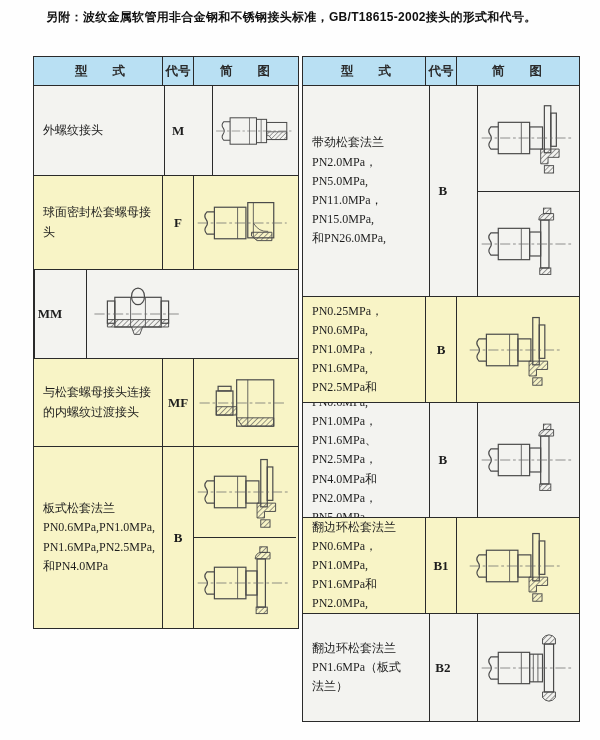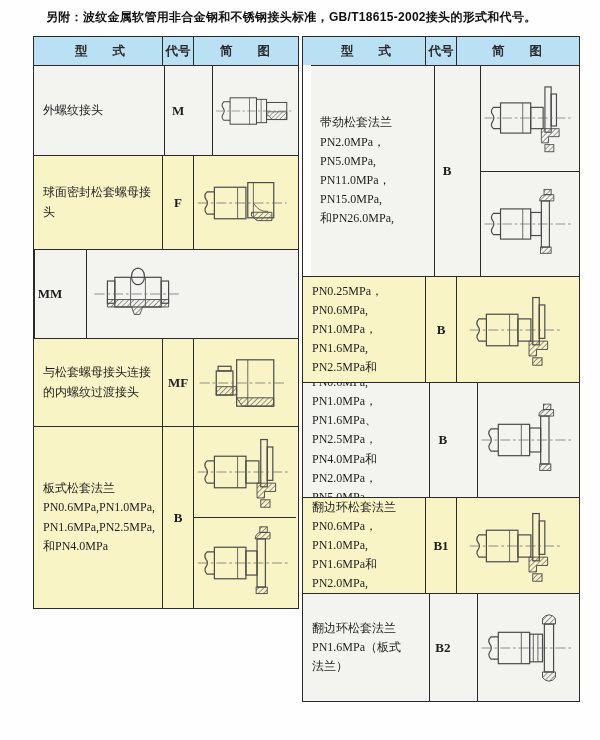--- a/index.html
+++ b/index.html
@@ -7,21 +7,21 @@
     --header-bg:#b9e0f3;
     --row-yellow:#f8f4c6;
     --row-plain:#f3f3f0;
     --ink:#1d1d1d;
   }
   html,body{margin:0;padding:0;}
   body{background:#e9e9e9;font-family:"Liberation Sans",sans-serif;}
   #page{position:relative;width:600px;height:740px;background:#fefefe;overflow:hidden;}
   #title{position:absolute;left:46px;top:9px;width:560px;
          font-weight:bold;font-size:12px;color:#101010;letter-spacing:0.3px;}
-  .tbl{position:absolute;top:36px;border:1px solid var(--border);background:#fff;}
+  .tbl{position:absolute;top:56px;border:1px solid var(--border);background:#fff;}
   #tbl-left{left:33px;width:264px;}
   #tbl-right{left:302px;width:276px;}
   .row{display:flex;border-top:1px solid var(--border);}
   .row:first-child{border-top:none;}
   .hdr{background:var(--header-bg);height:28px;}
   .hdr .cell{justify-content:center;font-weight:bold;font-size:12.5px;color:#2a2a2a;}
   .cell{box-sizing:border-box;display:flex;align-items:center;overflow:hidden;}
   .c2,.c3{border-left:1px solid var(--border);}
   #tbl-left .c1{width:128px;} #tbl-left .c2{width:31px;} #tbl-left .c3{width:103px;}
   #tbl-right .c1{width:122px;} #tbl-right .c2{width:31px;} #tbl-right .c3{width:121px;}
@@ -226,21 +226,21 @@
     </div>
   </div>
 
   <div class="tbl" id="tbl-right">
     <div class="row hdr">
       <div class="cell c1" style="justify-content:center;">型　　式</div>
       <div class="cell c2">代号</div>
       <div class="cell c3" style="flex-direction:row;">简　　图</div>
     </div>
 
-    <div class="row p" style="height:210px;margin-left:8px;">
+    <div class="row p" style="height:210px;">
       <div class="cell c1">
           <div class="tx">带劲松套法兰
 PN2.0MPa，PN5.0MPa,
 PN11.0MPa，PN15.0MPa,
 和PN26.0MPa,</div>
         </div>
       <div class="cell c2">
           <span class="code">B</span>
         </div>
       <div class="cell c3">

